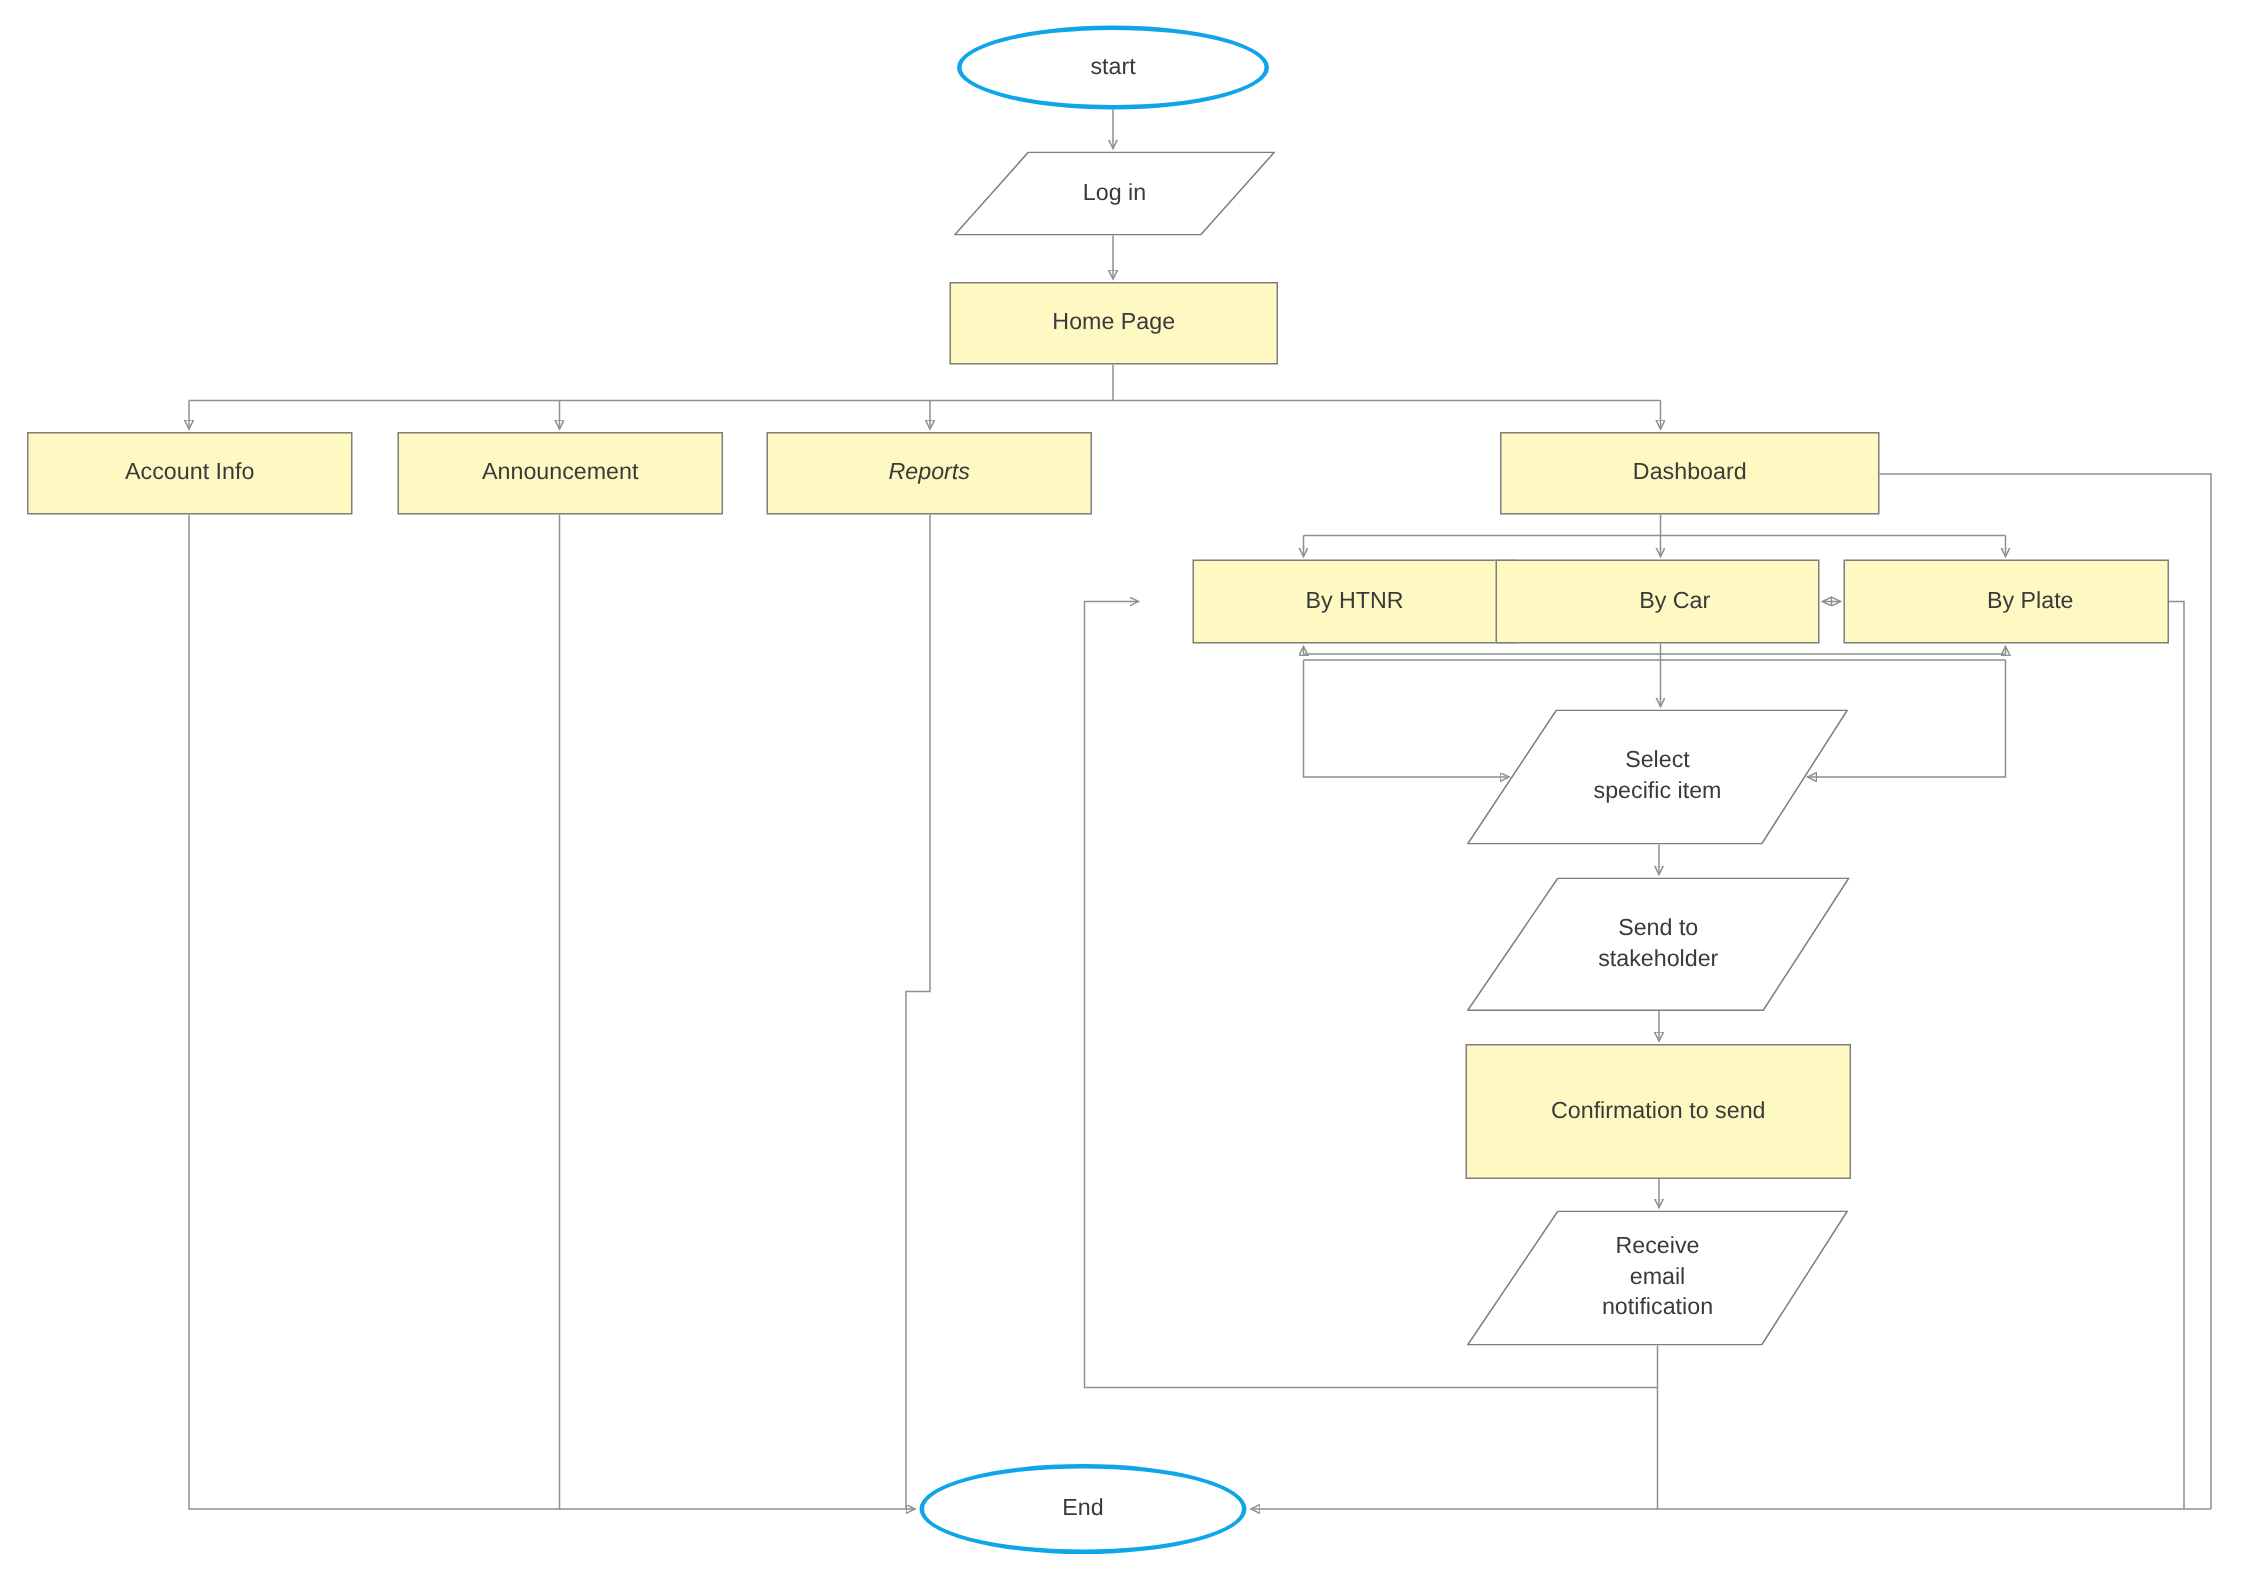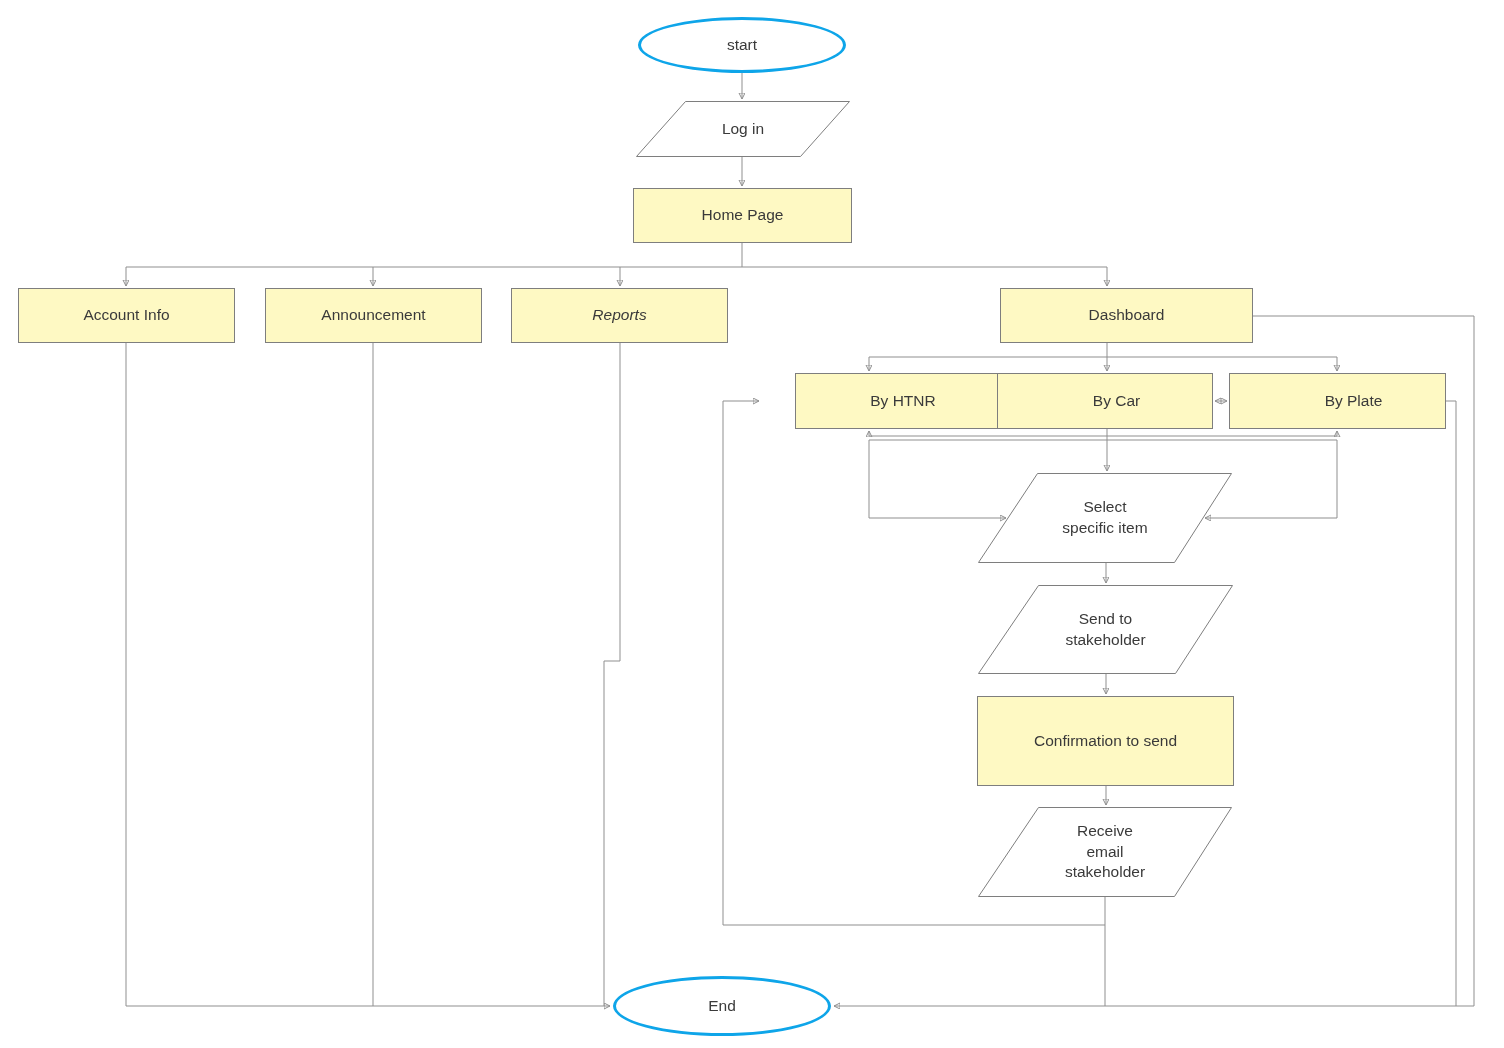--- a/index.html
+++ b/index.html
@@ -150,20 +150,20 @@
     <span class="lbl">Send to
 stakeholder</span>
   </div>
 
   <div class="node para" style="left:978px; top:807px; width:254px; height:90px;">
     <svg class="shape" viewBox="0 0 254 90" preserveAspectRatio="none">
       <path d="M60.5,0.5 L253.5,0.5 L196.5,89.5 L0.5,89.5 Z"></path>
     </svg>
     <span class="lbl">Receive
 email
-stakeholder</span>
+notification</span>
   </div>
 
   <div class="node ellipse" style="left:613px; top:976px; width:218px; height:60px;">
     <span class="lbl">End</span>
   </div>
 
 </div>
 
 </body></html>

